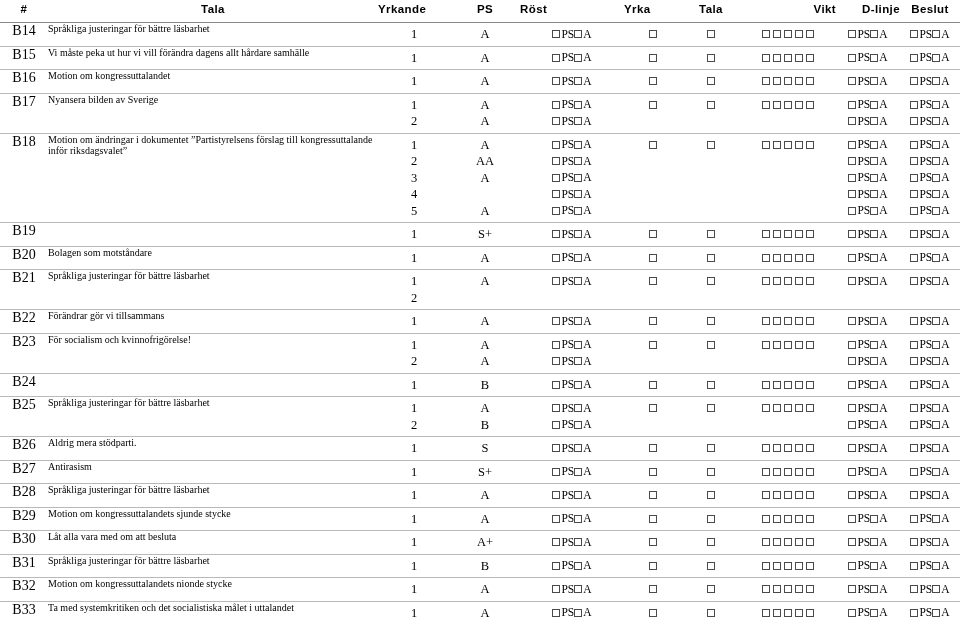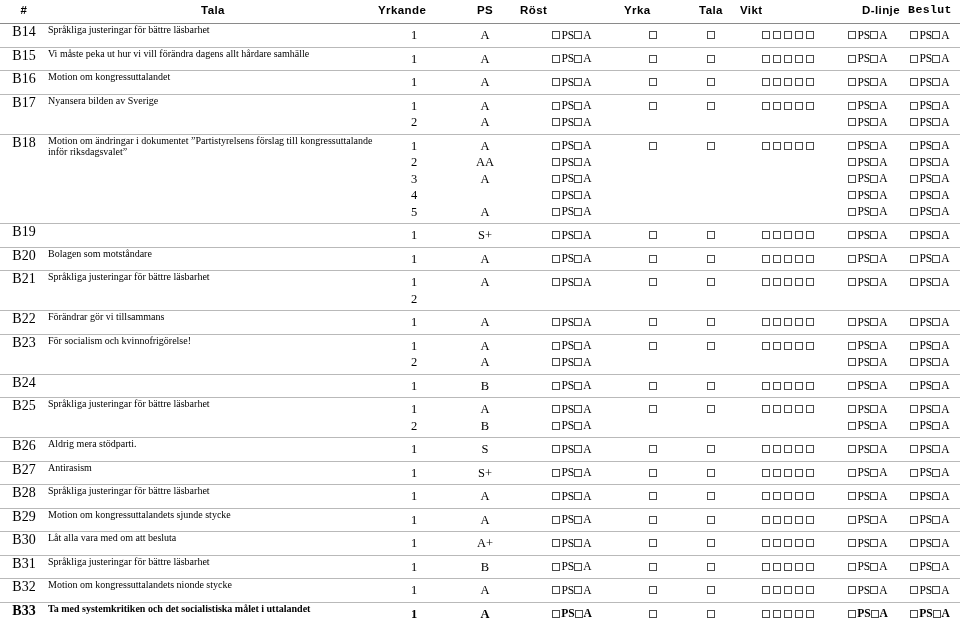--- a/index.html
+++ b/index.html
@@ -40,33 +40,32 @@
     border-bottom: 1.1px solid #8a8a8a;
     white-space: nowrap;
   }
   th.col-id      { width: 48px;  text-align: center; }
   th.col-name    { width: 330px; text-align: center; }
   th.col-yrkande { width: 72px;  text-align: left; }
   th.col-ps      { width: 70px;  text-align: center; }
   th.col-rost    { width: 104px; text-align: left; }
   th.col-yrka    { width: 58px;  text-align: left; }
   th.col-tala    { width: 58px;  text-align: center; }
-  th.col-vikt    { width: 96px;  text-align: left; }
+  th.col-vikt    { width: 96px;  text-align: right; }
   th.col-dlinje  { width: 64px;  text-align: right; }
-  th.col-beslut  { width: 60px;  text-align: center; font-family: Liberation Mono, monospace; }
+  th.col-beslut  { width: 60px;  text-align: center; }
 
   
   tbody tr.data-row > td {
     border-bottom: 1.1px solid #b9b9b9;
     padding: 0;
     vertical-align: top;
   }
   tbody tr.data-row:last-child > td {
     border-bottom: 1.1px solid #b9b9b9;
-    font-weight: bold;
   }
 
   td.c-id {
     font-size: 14px;
     padding: 3px 0 3px 6px;
     text-align: center;
     white-space: nowrap;
   }
   td.c-name {
     font-size: 10px;

